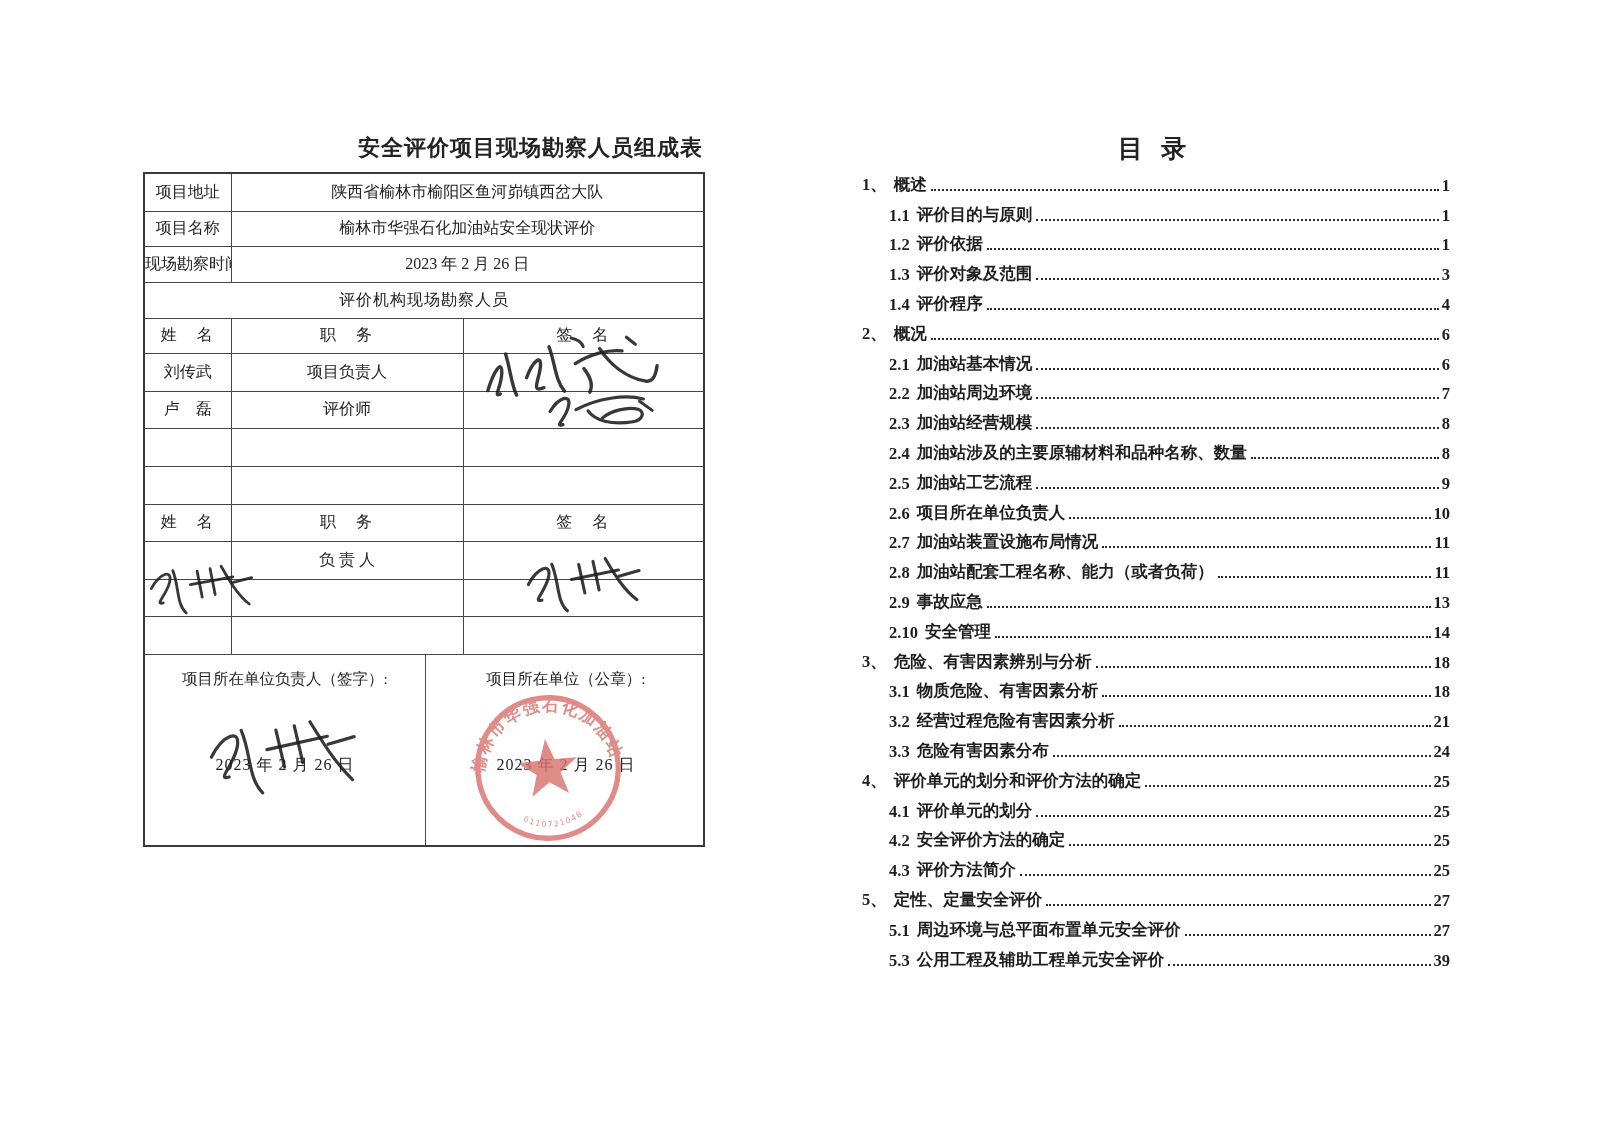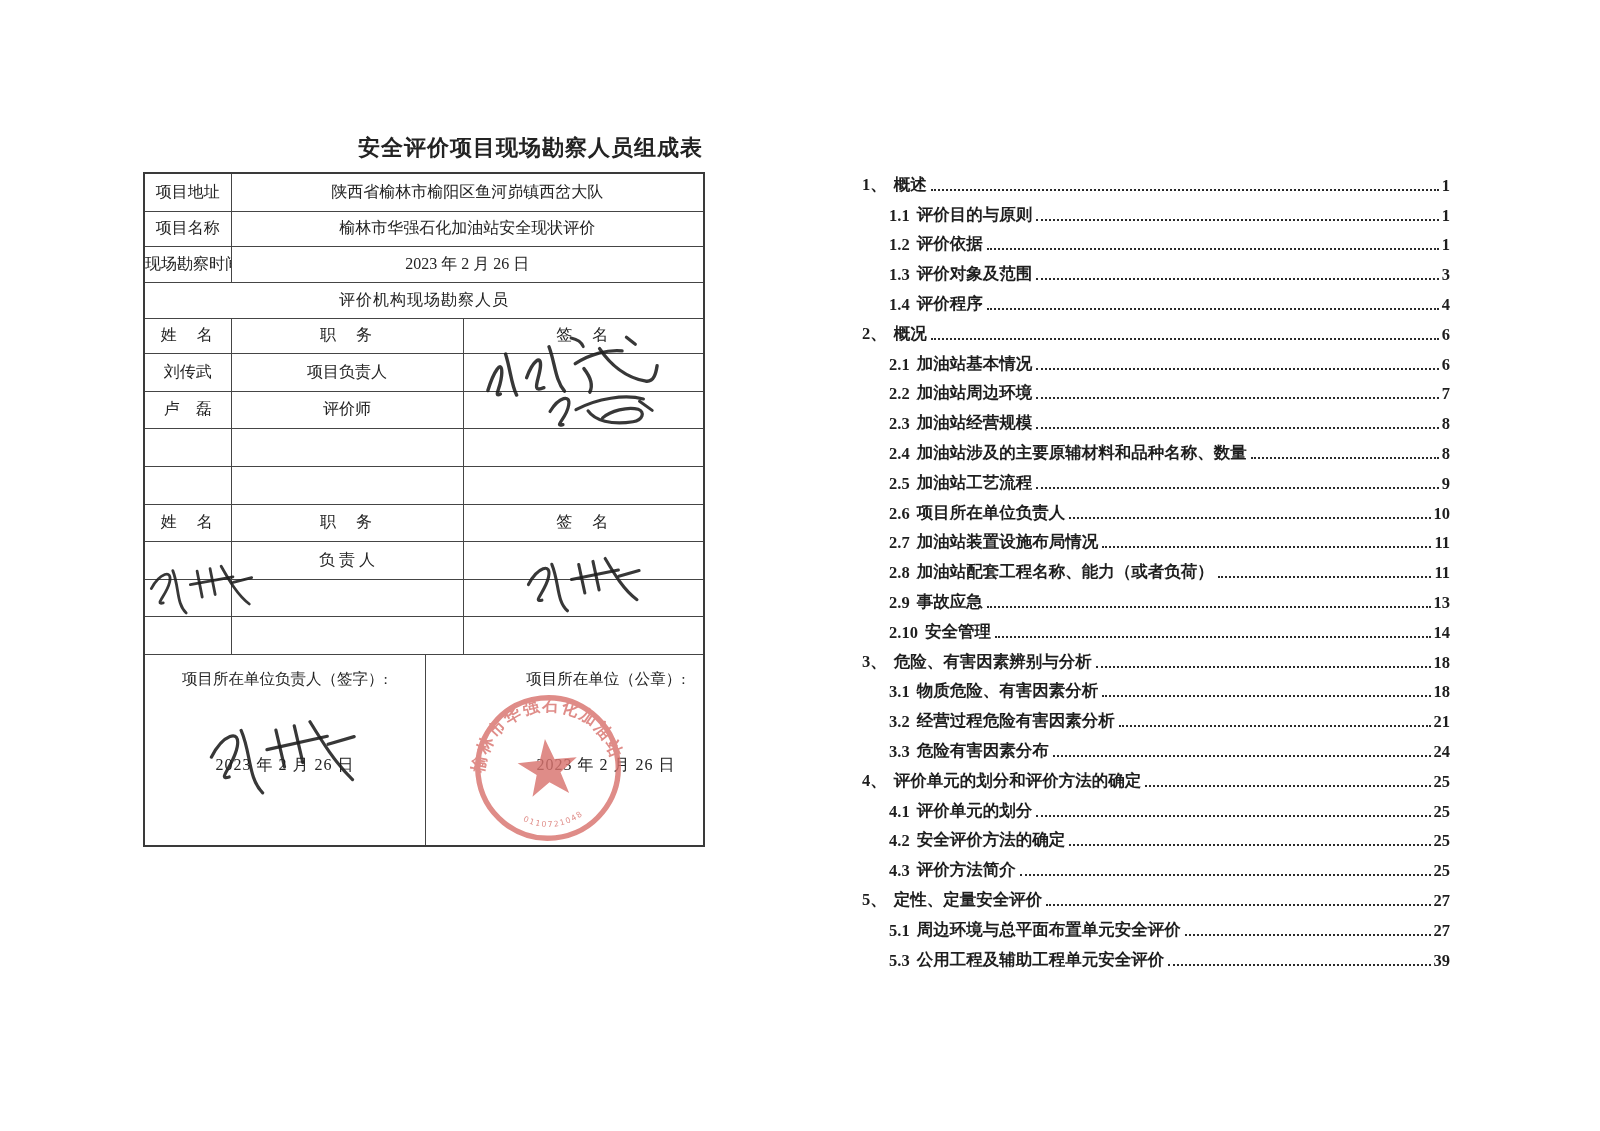--- a/index.html
+++ b/index.html
@@ -23,21 +23,21 @@
     border:2px solid #3a3a3a;
   }
   table.survey td{
     border:1px solid #454545;text-align:center;vertical-align:middle;
     font-size:16px;padding:0;overflow:hidden;white-space:nowrap;
   }
   td.lbl{font-size:15px;}
   td.sec{font-size:16px;letter-spacing:1px;}
   td.hd{letter-spacing:2px;}
   .bottom-td{height:190px;padding:0;}
-  .bottom-inner{display:flex;width:100%;height:190px;gap:40px;}
+  .bottom-inner{display:flex;width:100%;height:190px;}
   .bcell{position:relative;flex:0 0 280px;height:100%;}
   .bcell.left{border-right:1px solid #454545;}
   .bcell .blabel{
     position:absolute;top:14px;left:0;width:100%;text-align:center;
     font-size:15.5px;white-space:nowrap;
   }
   .bcell .bdate{
     position:absolute;top:100px;left:0;width:100%;text-align:center;
     font-size:16px;letter-spacing:1px;
   }
@@ -218,20 +218,21 @@
     <text font-size="17" fill="#d9736e" font-weight="bold" letter-spacing="2" style="font-family:'Liberation Serif',serif;">
       <textPath href="#arcTop" startOffset="50%" text-anchor="middle" id="stamp-arc-text">榆林市华强石化加油站</textPath>
     </text>
     <text font-size="8" fill="#d9736e" letter-spacing="1.5" style="font-family:'DejaVu Sans',sans-serif;">
       <textPath href="#arcBot" startOffset="50%" text-anchor="middle" id="stamp-serial-text">0110721048</textPath>
     </text>
   </svg>
 </div>
 
 <div class="page page-right">
+  <div class="toc-title">目 录</div>
   <div class="toc" id="toc">
       <div class="toc-row l1">
         <span class="num">1、</span>
         <span>概述</span>
         <span class="dots"></span>
         <span class="pg">1</span>
       </div>
       <div class="toc-row l2">
         <span class="num">1.1</span>
         <span>评价目的与原则</span>

